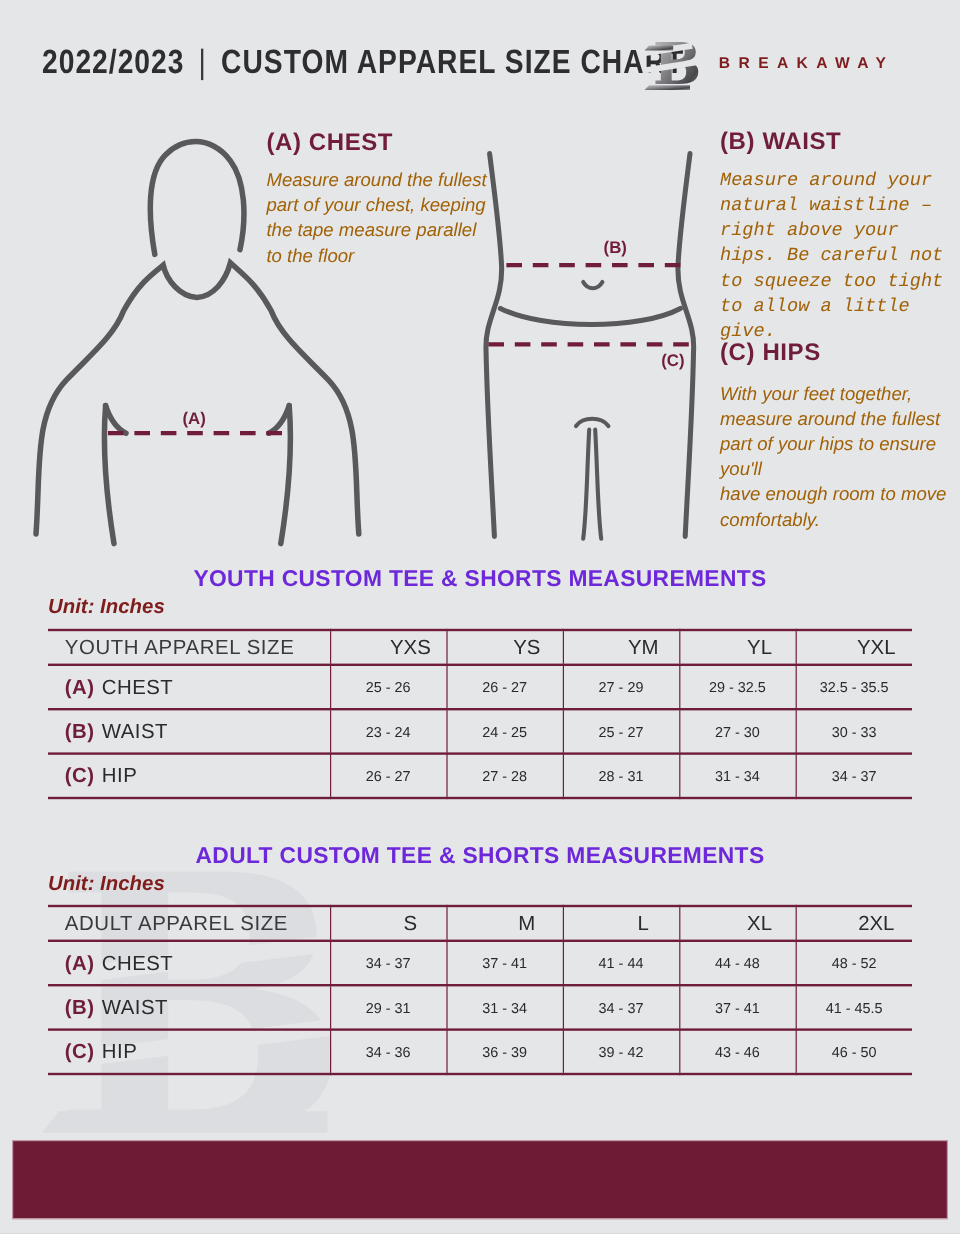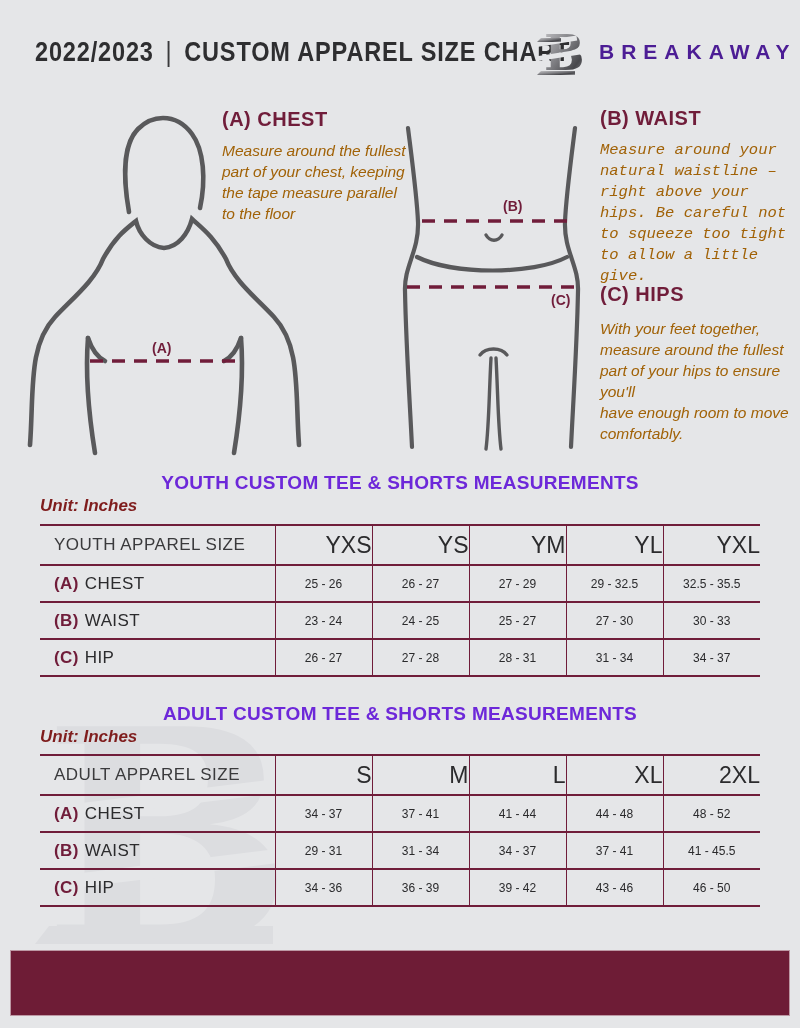--- a/index.html
+++ b/index.html
@@ -18,47 +18,47 @@
     font-family:"Liberation Sans",sans-serif;color:var(--ink);
   }
   .abs{position:absolute;}
 
   
   .masthead{left:35px;top:36px;display:flex;align-items:baseline;gap:14px;
     font-weight:700;font-size:28px;letter-spacing:1px;color:#2e2e30;
     transform:scaleX(.84);transform-origin:0 50%;white-space:nowrap;z-index:3;}
   .masthead .sep{font-weight:400;color:#3a3a3c;}
   .brand-row{left:537px;top:24px;display:flex;align-items:center;gap:14px;z-index:3;}
-  .brand-name{font-weight:700;font-size:21px;letter-spacing:7px;color:#4c1d95;}
+  .brand-name{font-weight:700;font-size:13px;letter-spacing:7px;color:#7f1d1d;}
 
   
   .guide-heading{font-weight:700;font-size:20px;letter-spacing:.5px;color:var(--maroon);z-index:2;}
   .guide-text{font-style:italic;font-weight:500;font-size:15.5px;line-height:1.36;
     color:#a16207;white-space:pre-line;z-index:2;}
   .diagram-label{font-weight:700;font-size:14px;color:var(--maroon);z-index:2;}
   .fig{z-index:1;}
 
   
   .tbl-title{width:720px;text-align:center;font-weight:700;font-size:19px;
     letter-spacing:.3px;color:#6d28d9;z-index:2;}
   .tbl-unit{width:720px;text-align:left;font-style:italic;font-weight:600;
     font-size:17px;color:#7f1d1d;z-index:2;}
   table.size-table{border-collapse:collapse;table-layout:fixed;width:720px;
     border-bottom:2px solid var(--maroon);z-index:2;position:absolute;}
   table.size-table tr{border-top:2px solid var(--maroon);}
   table.size-table th,table.size-table td{border-left:1.5px solid var(--maroon);
     background:transparent;font-weight:400;}
   table.size-table th:first-child,table.size-table td:first-child{border-left:none;}
-  tr.h-row{height:40px;}
+  tr.h-row{height:29px;}
   tr.d-row{height:37px;}
   .col-size{width:235px;}
   .col-v{width:97px;}
   th.size-col-head{text-align:left;padding-left:14px;font-size:17px;
     letter-spacing:.5px;font-weight:400;color:#3a3a3c;}
-  th.size-head{font-size:23px;font-weight:700;color:#2b2b2d;text-align:right;padding-left:37px;}
+  th.size-head{font-size:17px;font-weight:700;color:#2b2b2d;text-align:center;padding-left:37px;}
   td.row-label{text-align:left;padding-left:14px;font-size:17px;letter-spacing:.4px;}
   td.row-label .pfx{font-weight:700;color:var(--maroon);margin-right:6px;}
   td.val{text-align:center;font-size:12px;color:#2a2a2c;}
 
   
   .footer-bar{left:10px;top:950px;width:780px;height:66px;background:var(--footer);
     border:1px solid rgba(255,255,255,.55);z-index:4;}
   .watermark{left:35px;top:716px;z-index:0;}
 </style>
 </head>

